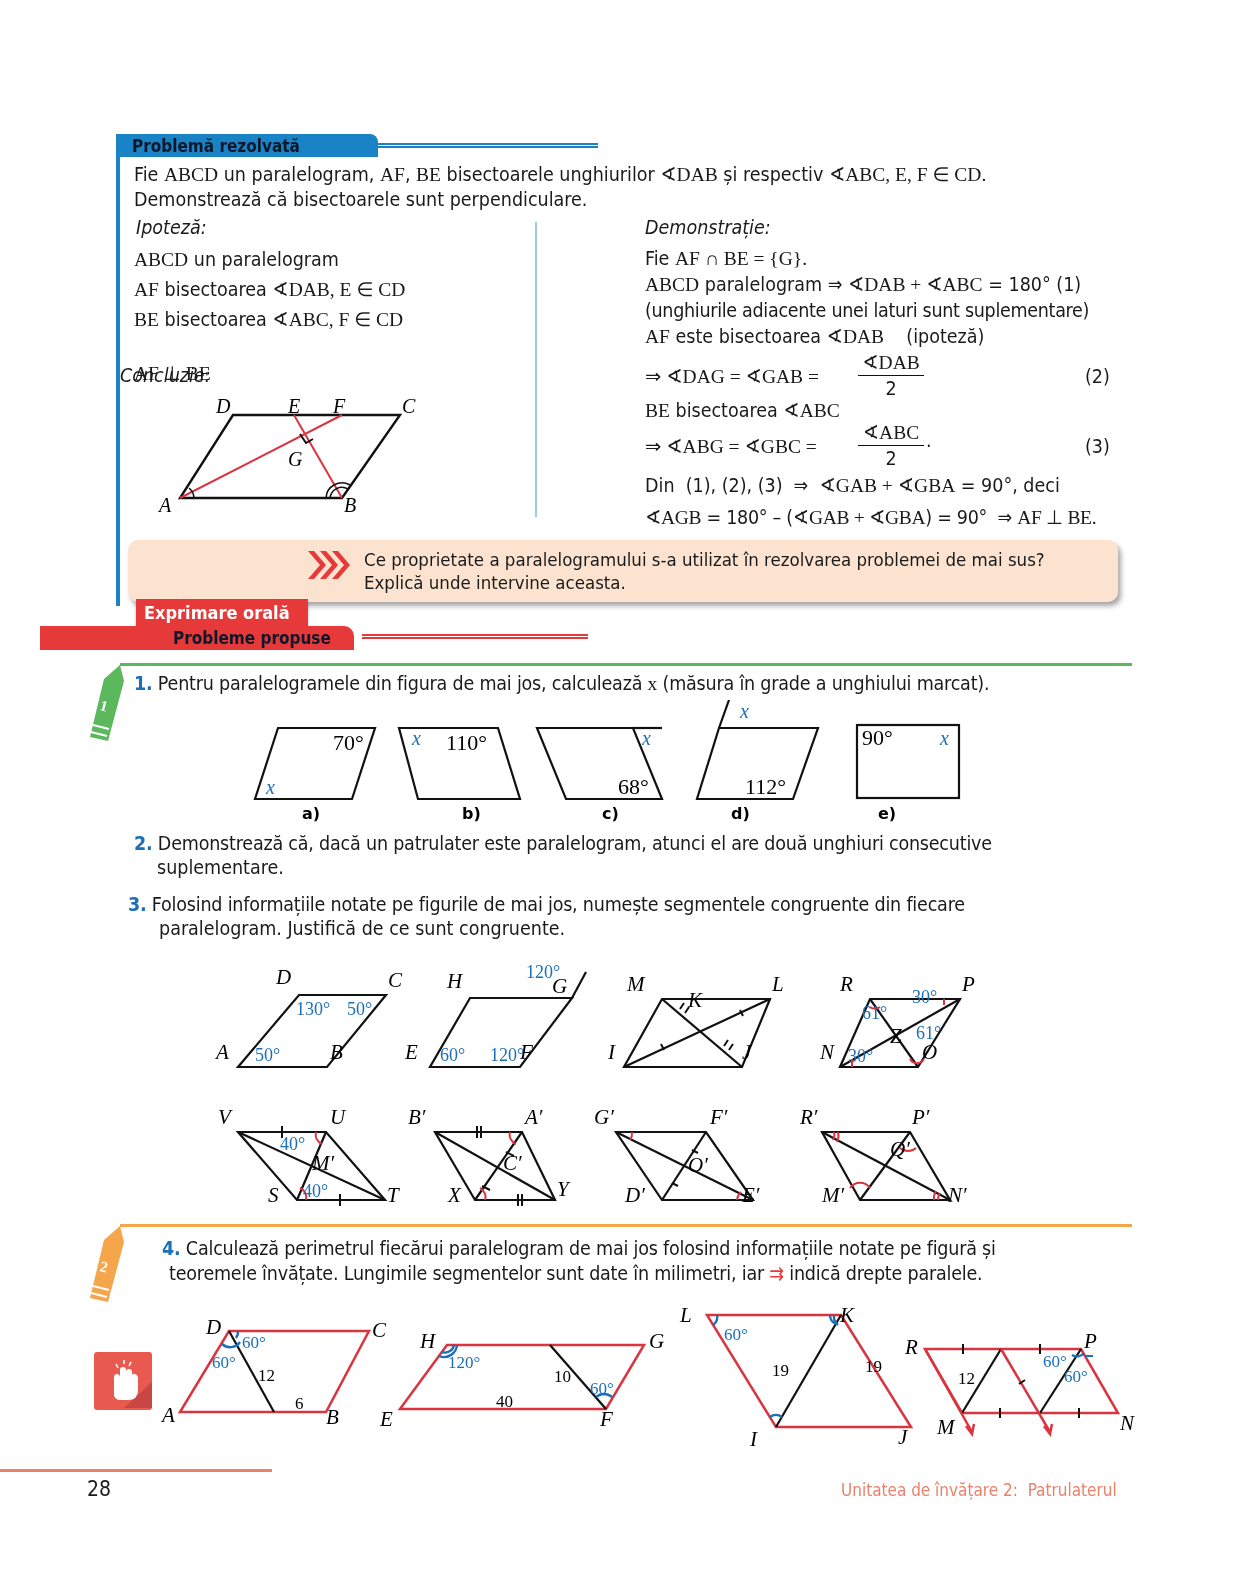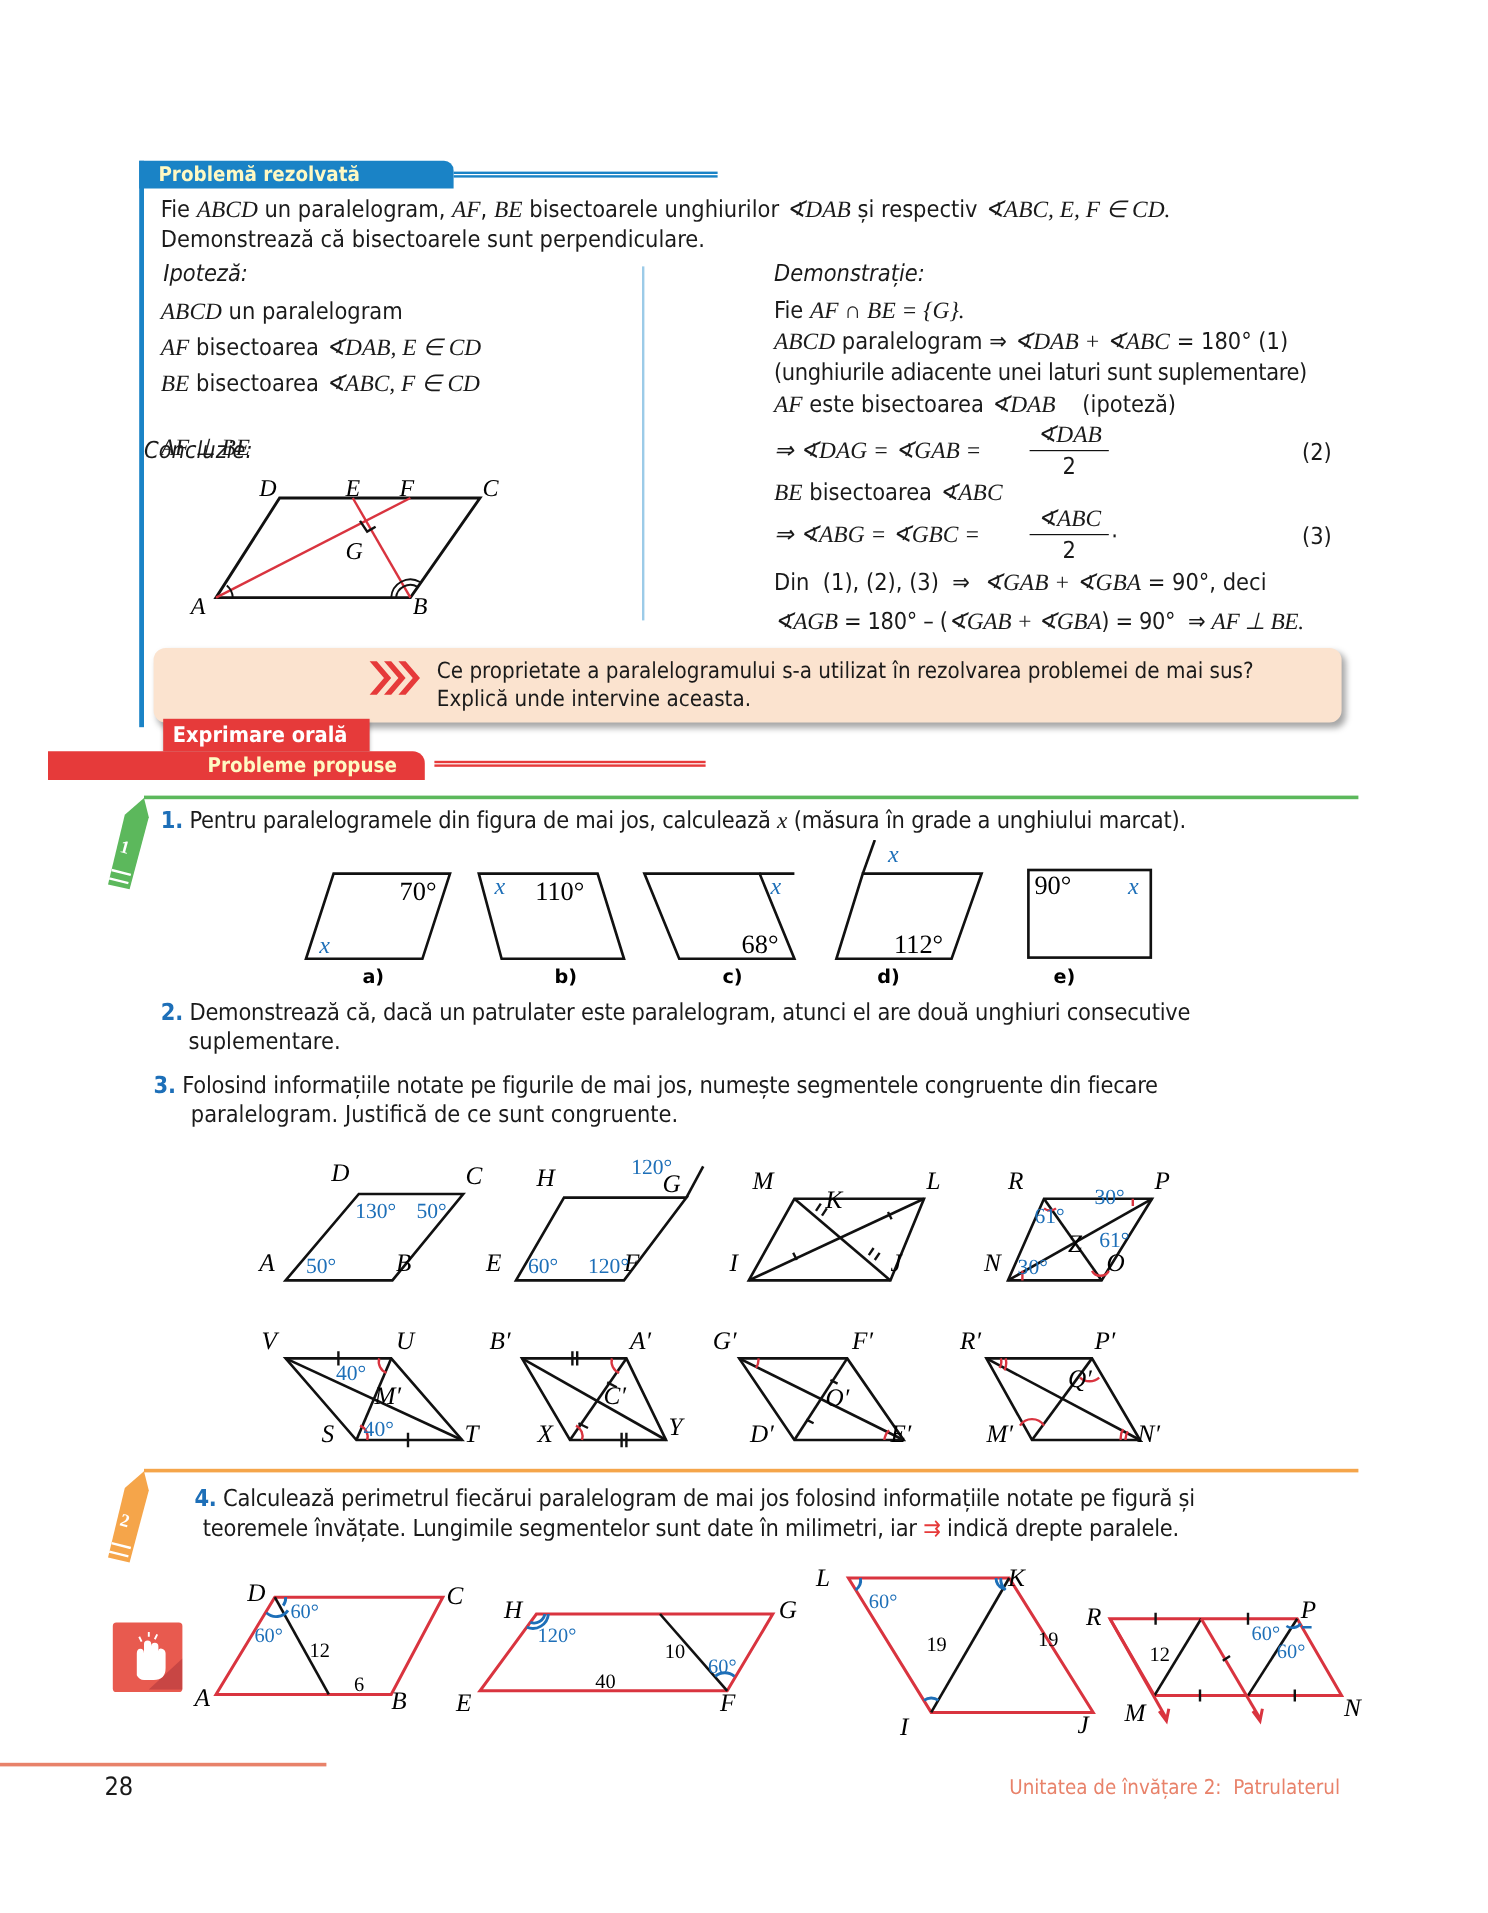--- a/index.html
+++ b/index.html
@@ -1,19 +1,19 @@
 <!DOCTYPE html>
 <html><head>
 <meta charset="utf-8">
 <style>
   html,body{margin:0;padding:0;background:#fff;}
   body{width:1240px;height:1594px;position:relative;overflow:hidden;font-family:"DejaVu Sans Condensed","DejaVu Sans",sans-serif;color:#1a1a1a;}
   .abs{position:absolute;}
-  .m{font-family:"Liberation Serif",serif;font-style:italic;}
-  .hdr-tab{position:absolute;color:#fef9c3;font-weight:bold;font-size:17px;padding:2px 0 0 16px;box-sizing:border-box;}
+  .m{font-family:"Liberation Serif",serif;}
+  .hdr-tab{position:absolute;color:#0f172a;font-weight:bold;font-size:17px;padding:2px 0 0 16px;box-sizing:border-box;}
   .t{font-size:19.5px;line-height:25px;white-space:nowrap;}
   .it{font-style:italic;}
   .blue-num{color:#1d6fb8;font-weight:bold;}
   svg text{font-family:"Liberation Serif",serif;}
   .fig-lbl{font-family:"DejaVu Sans",sans-serif;font-weight:bold;font-size:16px;}
 </style>
 </head>
 <body>
 
 <div class="abs" style="left:116px;top:134px;width:4px;height:472px;background:#1a83c6;"></div>

